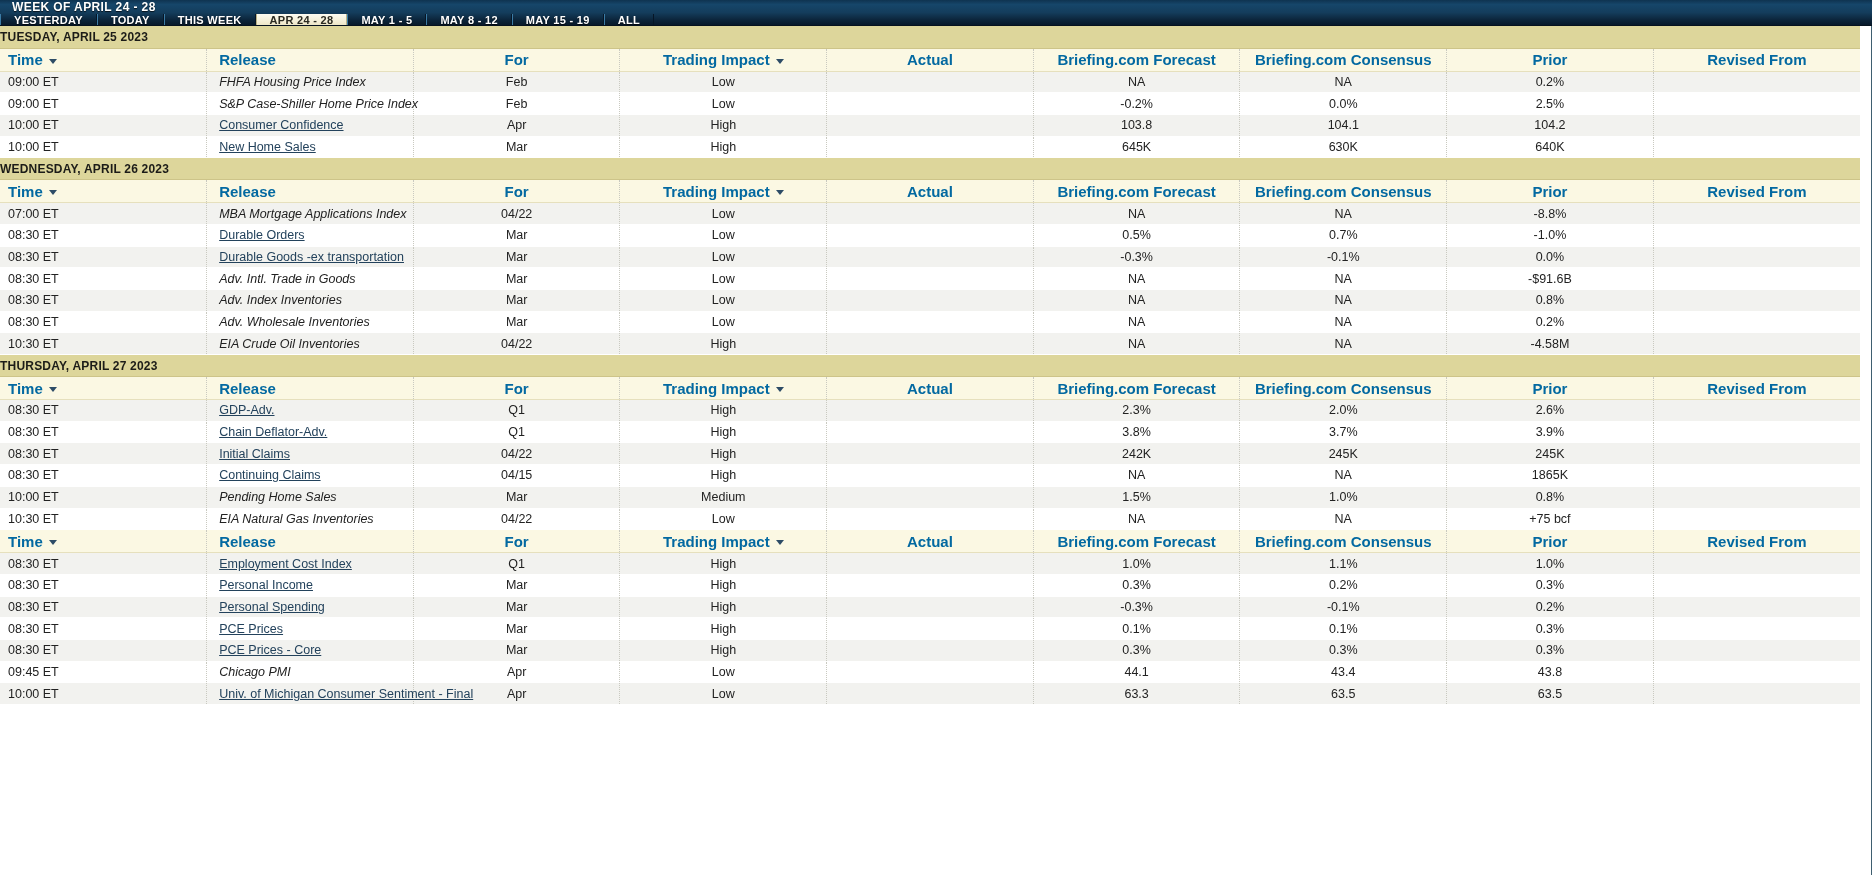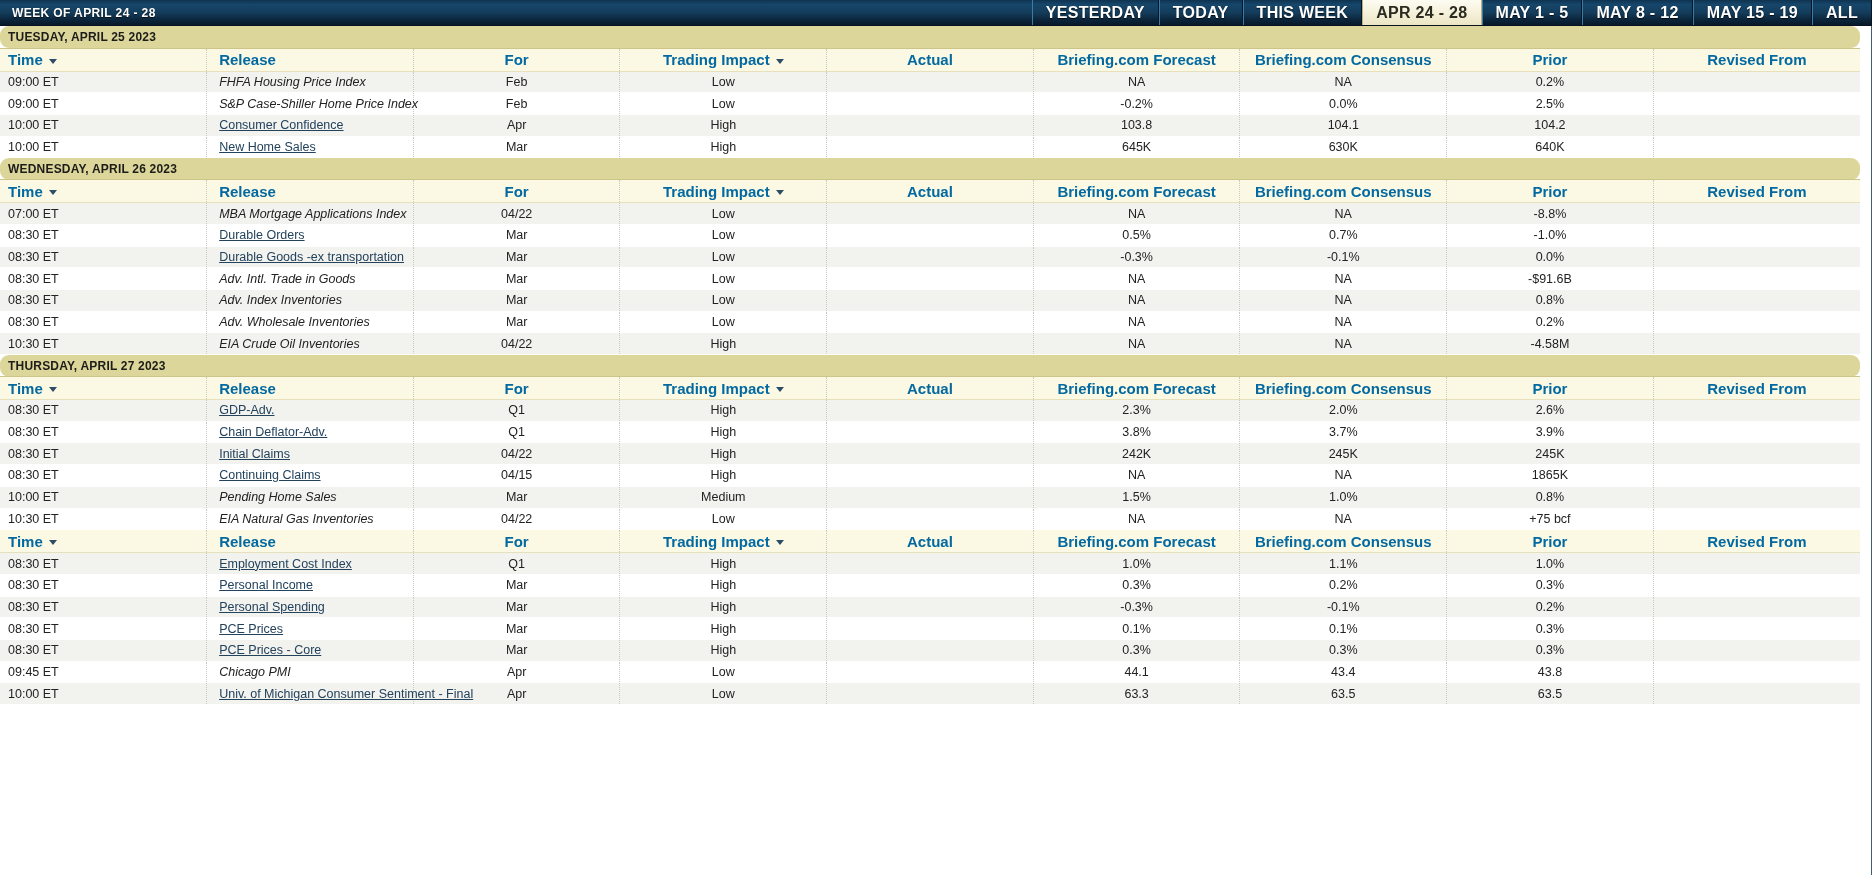--- a/index.html
+++ b/index.html
@@ -16,40 +16,41 @@
   .topbar {
     position: relative;
     height: 26px;
     width: 1872px;
     background: linear-gradient(to bottom,
         #0f3350 0%, #16466a 18%, #143d5c 50%, #0b2338 82%, #07192a 100%);
     border-bottom: 1px solid #06121f;
     display: flex;
     align-items: stretch;
     overflow: hidden;
+    flex-direction: column;
   }
   .topbar-title {
     display: flex;
     align-items: center;
     padding-left: 12px;
     color: #ffffff;
     font-size: 12px;
     font-weight: bold;
     letter-spacing: .4px;
     white-space: nowrap;
     text-shadow: 0 1px 1px rgba(0,0,0,.7);
   }
   .nav-spacer { flex: 1 1 auto; }
   .navbtns { display: flex; align-items: stretch; }
   .navbtn {
     display: flex;
     align-items: center;
     justify-content: center;
     padding: 0 13px;
-    font-size: 16px;
+    font-size: 11px;
     font-weight: bold;
     letter-spacing: .3px;
     color: #ffffff;
     white-space: nowrap;
     background: linear-gradient(to bottom,
         #1d5party 0%, #1d5b86 0%, #1b5party 0%, #1c5980 14%, #17486a 52%, #0d2c45 100%);
     border-left: 1px solid #3b7ba5;
     border-right: 1px solid #061626;
     text-shadow: 0 1px 1px rgba(0,0,0,.75);
     cursor: pointer;
@@ -79,23 +80,21 @@
   }
   td, th { padding: 0; }
 
   .dayhdr td {
     background: #ddd69b;
     color: #1c1c18;
     font-size: 12px;
     font-weight: bold;
     letter-spacing: .2px;
     height: 22px;
-    padding-left: 8px;
     border-bottom: 1px solid #cdc489;
-    border-radius: 9px;
   }
   .colhdr td {
     background: #fbf8e3;
     color: #0369a1;
     font-size: 15px;
     height: 23px;
     border-bottom: 1px solid #e6e0bd;
     white-space: nowrap;
     font-weight: bold;
   }

